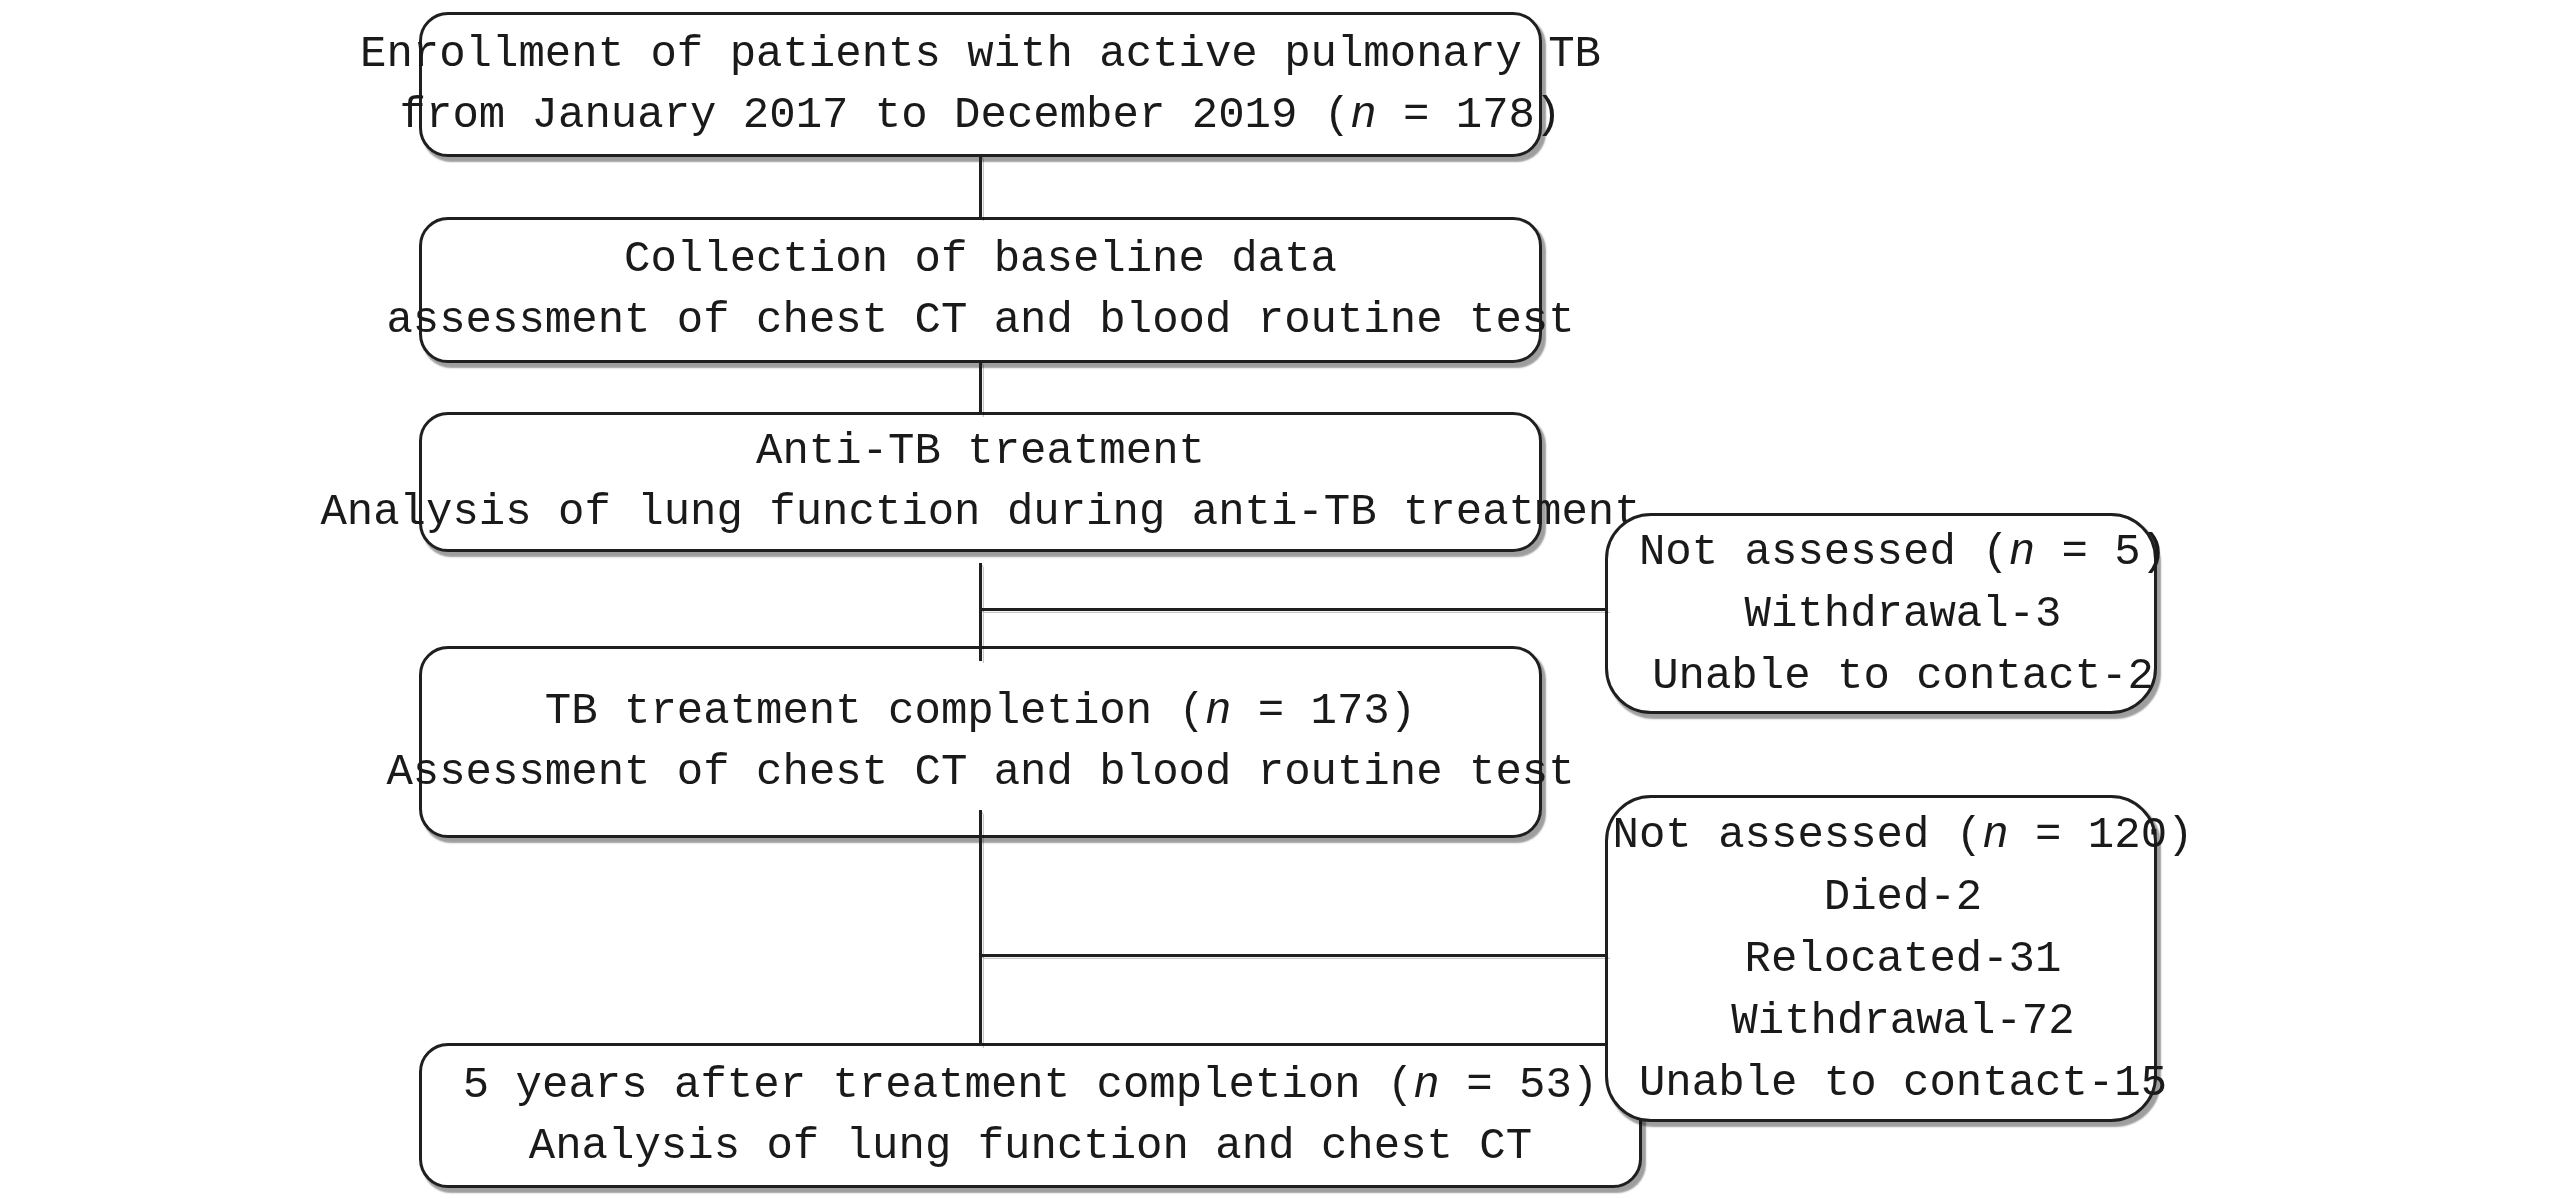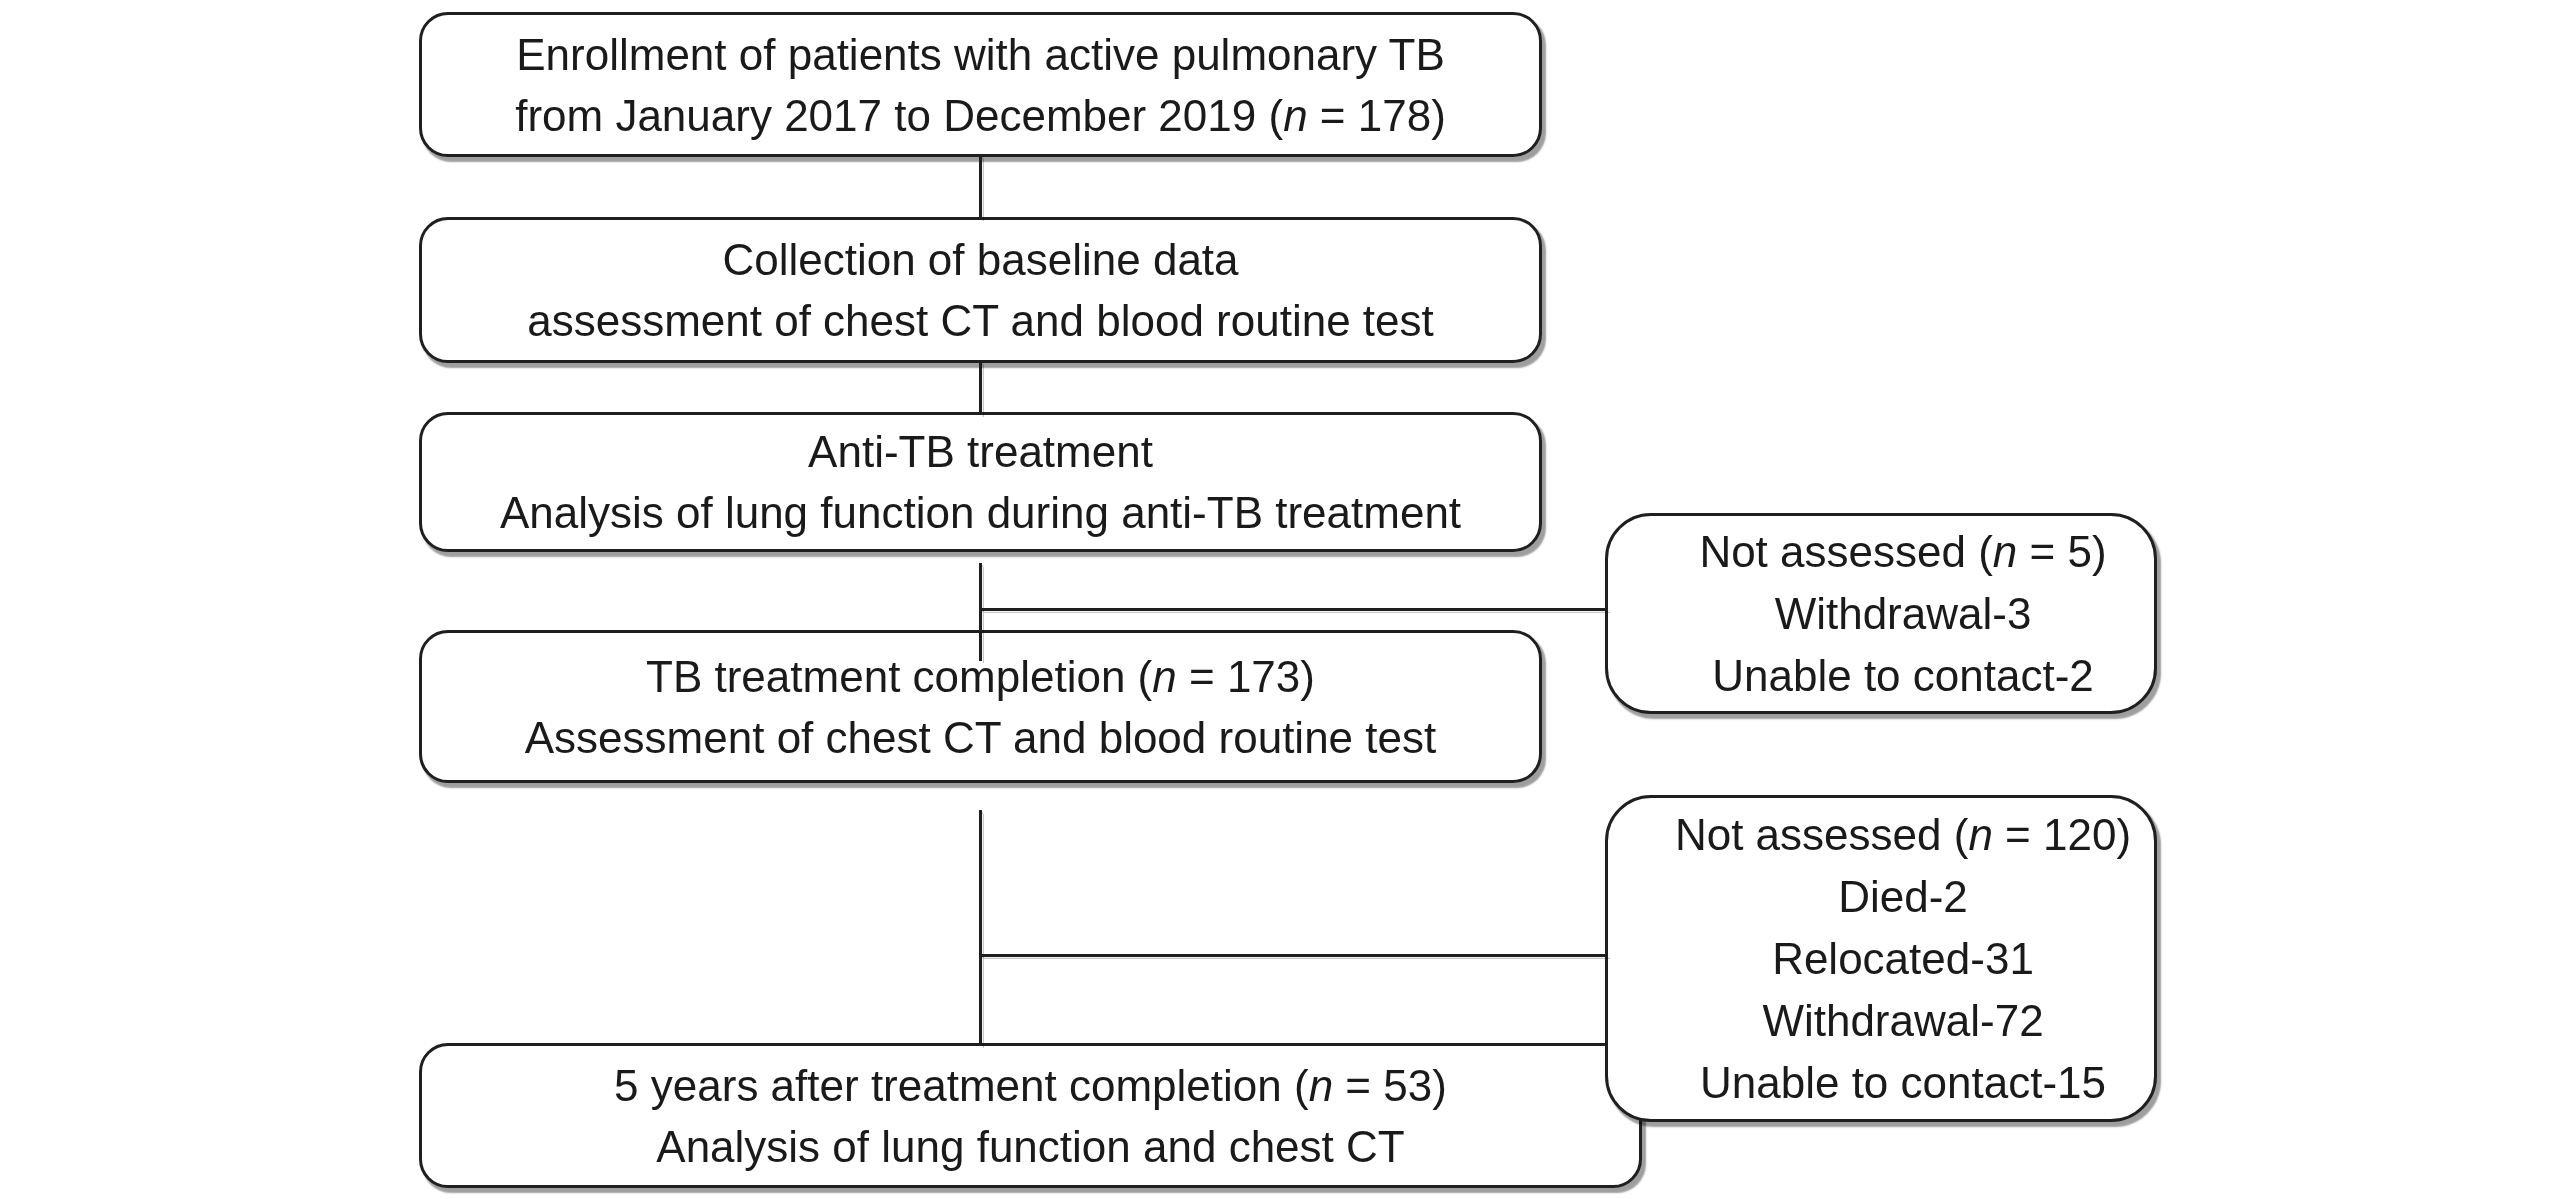--- a/index.html
+++ b/index.html
@@ -5,21 +5,21 @@
   html, body {
     margin: 0;
     padding: 0;
     background: #ffffff;
   }
   #canvas {
     position: relative;
     width: 2576px;
     height: 1200px;
     background: #ffffff;
-    font-family: Liberation Sans, sans-serif;
+    font-family: Liberation Mono, monospace;
     color: #1a1a1a;
     overflow: hidden;
   }
   .flow-box, .side-box {
     position: absolute;
     box-sizing: border-box;
     background: #ffffff;
     border: 3.3px solid #1f1f1f;
     display: flex;
     flex-direction: column;
@@ -39,21 +39,21 @@
     background: #1f1f1f;
     box-shadow: 1.6px 1.6px 0.8px rgba(0,0,0,0.22);
   }
   .connector.v { width: 2.5px; }
   .connector.h { height: 2.5px; }
 
   
   #box-enrollment { left: 419px; top: 12.3px;   width: 1123px; height: 145px; }
   #box-baseline   { left: 419px; top: 217px;  width: 1123px; height: 146px; }
   #box-treatment  { left: 419px; top: 412px;  width: 1123px; height: 140px; }
-  #box-completion { left: 419px; top: 630px;  width: 1123px; height: 153px; }
+  #box-completion { left: 419px; top: 646px;  width: 1123px; height: 192px; }
   #box-followup   { left: 419px; top: 1043px; width: 1223px; height: 145px; }
 
   
   #box-excluded-1 { left: 1605px; top: 513px; width: 552px; height: 201px; }
   #box-excluded-2 { left: 1605px; top: 795px; width: 552px; height: 327px; }
 
   
   #conn-v1 { left: 979px; top: 155px;  height: 64px;  }
   #conn-v2 { left: 979px; top: 361px;  height: 54px;  }
   #conn-v3 { left: 979px; top: 563px;  height: 98px; }

